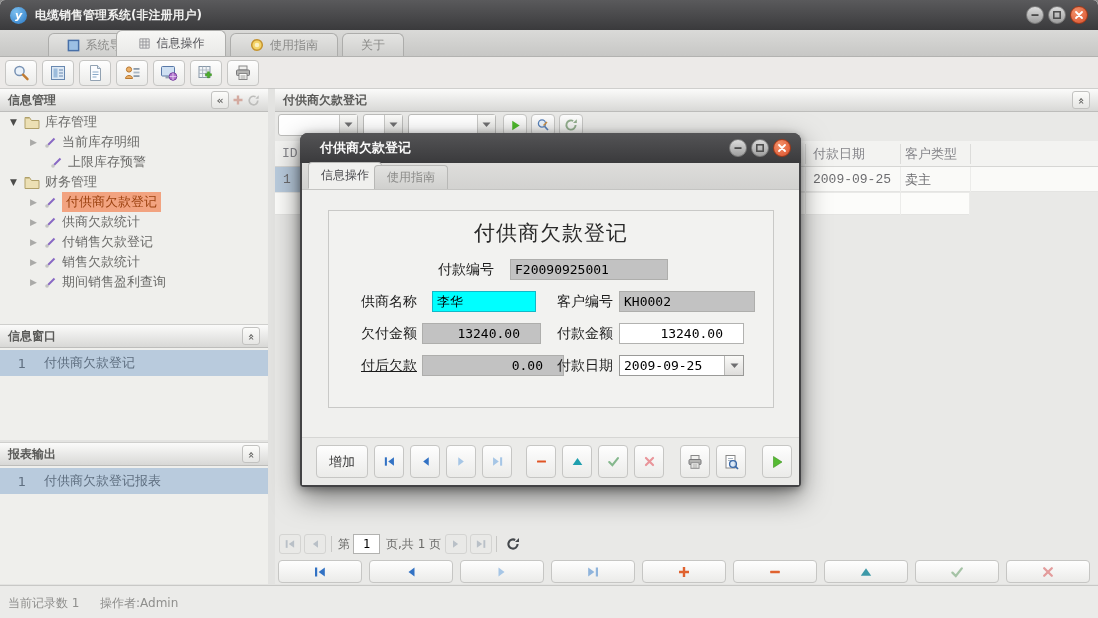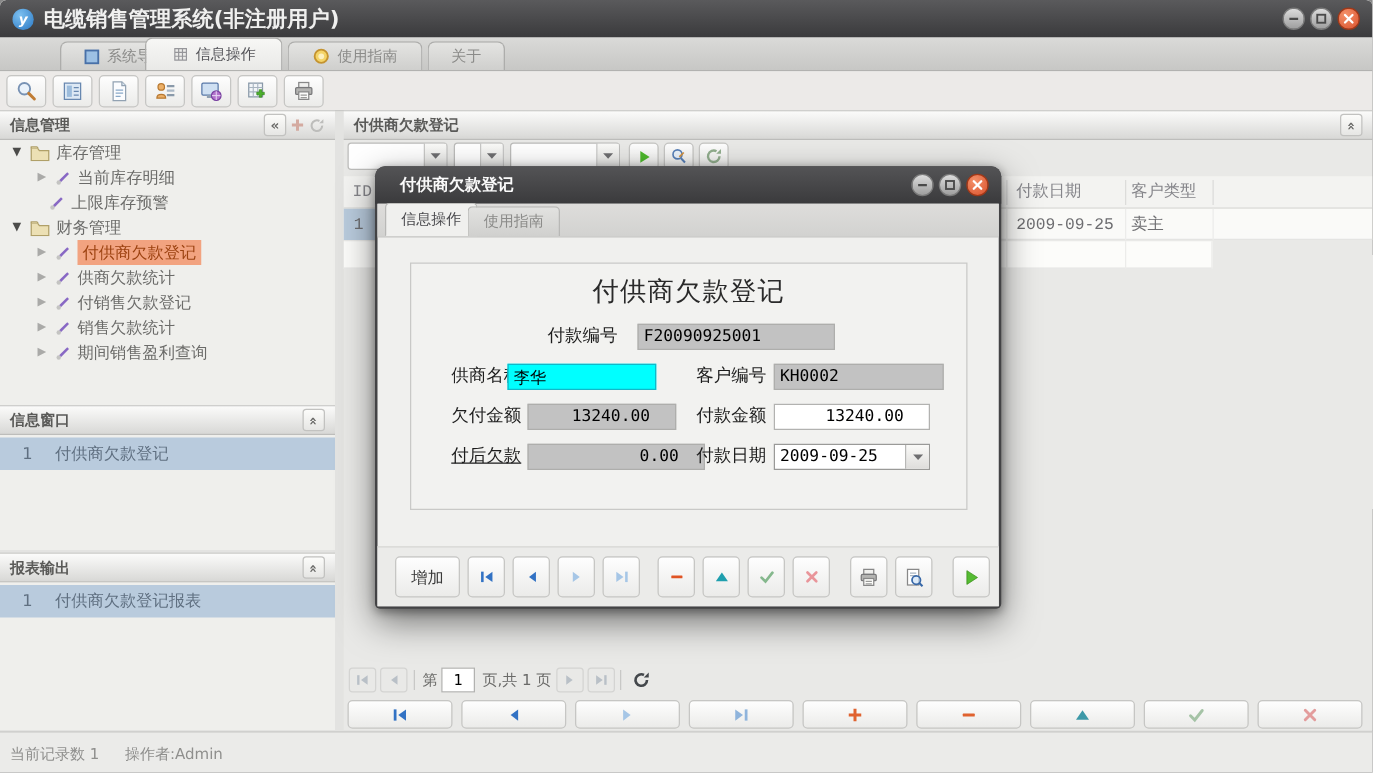--- a/index.html
+++ b/index.html
@@ -8,21 +8,21 @@
   .abs { position:absolute; }
 
   
   .titlebar { position:absolute; left:0; top:0; width:1098px; height:30px;
     background:linear-gradient(#5a5a5c,#3a3a3c); display:flex; align-items:center;
     padding:0 10px; border-radius:5px 5px 0 0; }
   .appicon { width:17px; height:17px; border-radius:50%;
     background:radial-gradient(circle at 35% 30%, #7cc0f0, #2a78c4);
     color:#fff; font-size:11px; font-weight:bold; font-style:italic;
     display:flex; align-items:center; justify-content:center; margin-right:8px; }
-  .wtitle { color:#f0f0ef; font-size:17px; font-weight:bold; }
+  .wtitle { color:#f0f0ef; font-size:12px; font-weight:bold; }
   .wbtns { margin-left:auto; display:flex; gap:4px; }
   .wbtn { width:18px; height:18px; border-radius:50%;
     background:linear-gradient(#dcdcdc,#9e9e9e); border:1px solid #7a7a7a;
     display:flex; align-items:center; justify-content:center; }
   .wbtn.close { background:radial-gradient(circle at 35% 30%, #f4926a, #d9502c); border-color:#a03818; }
 
   
   .tabbar { position:absolute; left:0; top:30px; width:1098px; height:27px;
     background:linear-gradient(#dadad8,#c7c7c5); border-bottom:1px solid #b2b2b0; }
   .tab { position:absolute; bottom:0; height:23px; border:1px solid #adadab; border-bottom:none;
@@ -262,21 +262,21 @@
       <span>库存管理</span>
     </div>
     <div class="trow ind">
       <span class="caret child">▶</span>
       <svg width="13" height="13" viewBox="0 0 13 13">
           <line x1="10.5" y1="2.5" x2="4" y2="9" stroke="#8868c4" stroke-width="2"></line>
           <circle cx="3" cy="10" r="1.8" fill="#c4c4c2"></circle>
         </svg>
       <span>当前库存明细</span>
     </div>
-    <div class="trow ind" style="padding-left:39px;">
+    <div class="trow ind" style="padding-left:50px;">
       <svg width="13" height="13" viewBox="0 0 13 13">
           <line x1="10.5" y1="2.5" x2="4" y2="9" stroke="#8868c4" stroke-width="2"></line>
           <circle cx="3" cy="10" r="1.8" fill="#c4c4c2"></circle>
         </svg>
       <span>上限库存预警</span>
     </div>
     <div class="trow">
       <span class="caret">▼</span>
       <svg width="16" height="13" viewBox="0 0 16 13">
           <path d="M1 2.5 h5 l1.5 2 H15 v8 H1 Z" fill="#ece0b4" stroke="#b0a068"></path>
@@ -549,21 +549,21 @@
           </span>
       </div>
 
       <div class="dlg-panel">
         <div class="dlg-heading">付供商欠款登记</div>
 
         <span class="lb" style="left:60px; width:105px; top:48px;">付款编号</span>
         <span class="fld f-gray" style="left:181px; top:48px; width:158px;">F20090925001</span>
 
         <span class="lb" style="left:0; width:88px; top:80px;">供商名称</span>
-        <input class="fld f-cyan" style="left: 77px; top: 80px; width: 119px;" value="李华">
+        <input class="fld f-cyan" style="left: 103px; top: 80px; width: 104px;" value="李华">
         <span class="lb" style="left:196px; width:88px; top:80px;">客户编号</span>
         <span class="fld f-gray" style="left:290px; top:80px; width:136px;">KH0002</span>
 
         <span class="lb" style="left:0; width:88px; top:112px;">欠付金额</span>
         <span class="fld f-gray f-right" style="left:93px; top:112px; width:119px;">13240.00</span>
         <span class="lb" style="left:196px; width:88px; top:112px;">付款金额</span>
         <input class="fld f-white f-right" style="left: 290px; top: 112px; width: 125px;" value="13240.00">
 
         <span class="lb" style="left:0; width:88px; top:144px;text-decoration:underline;">付后欠款</span>
         <span class="fld f-gray f-right" style="left:93px; top:144px; width:142px;">0.00</span>

